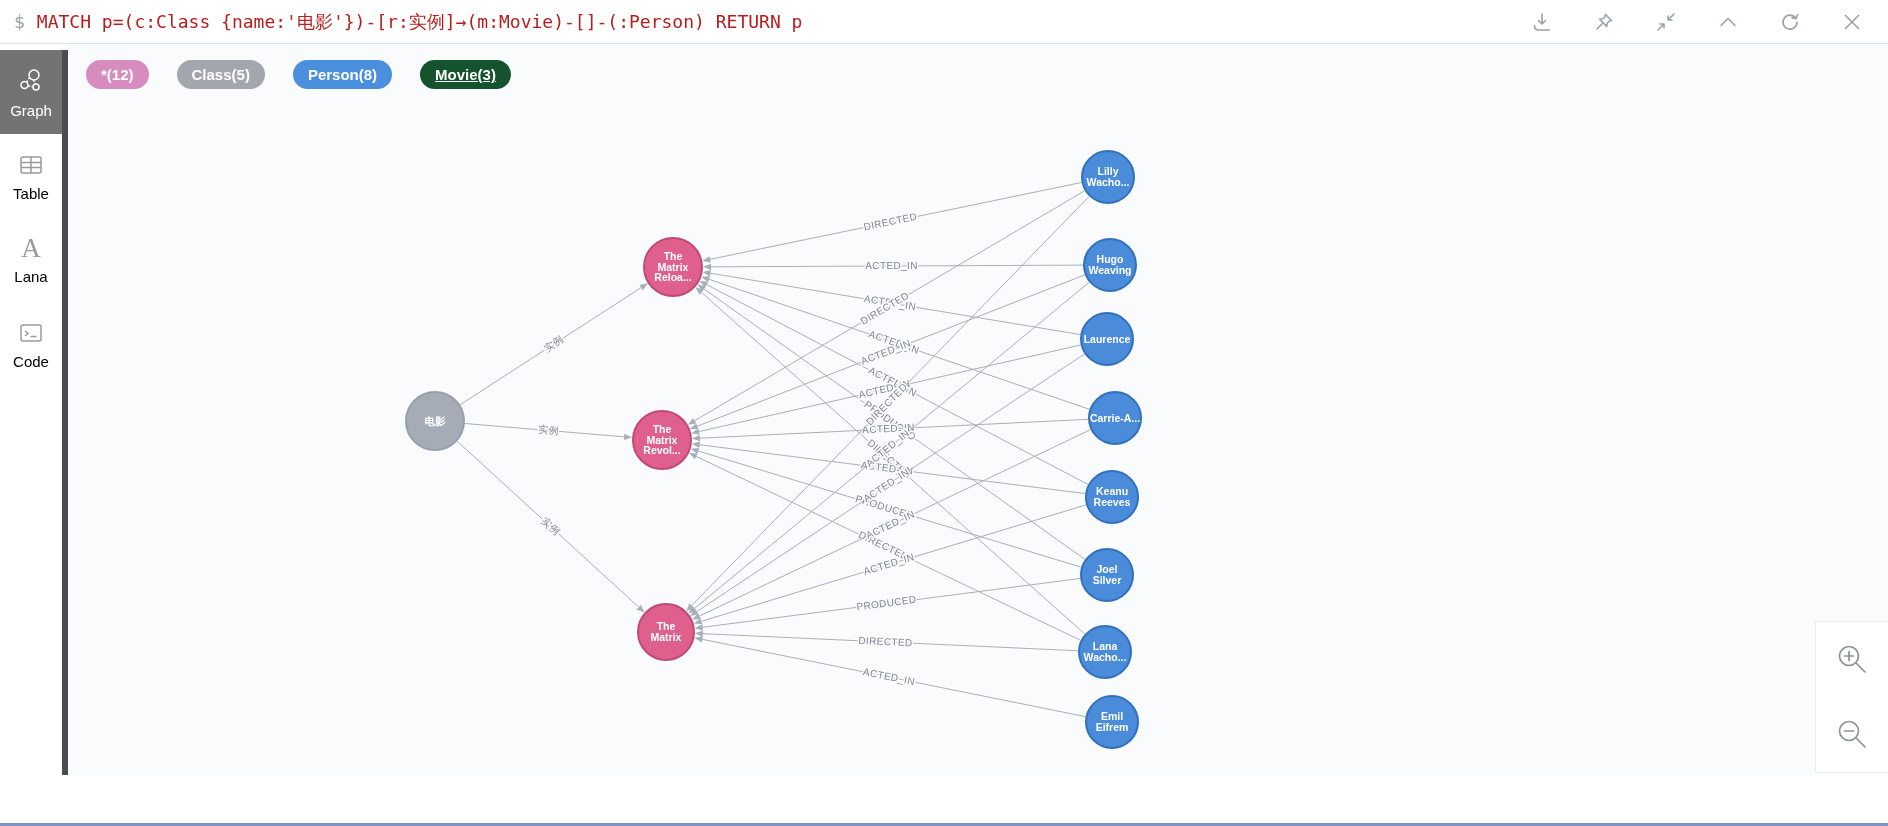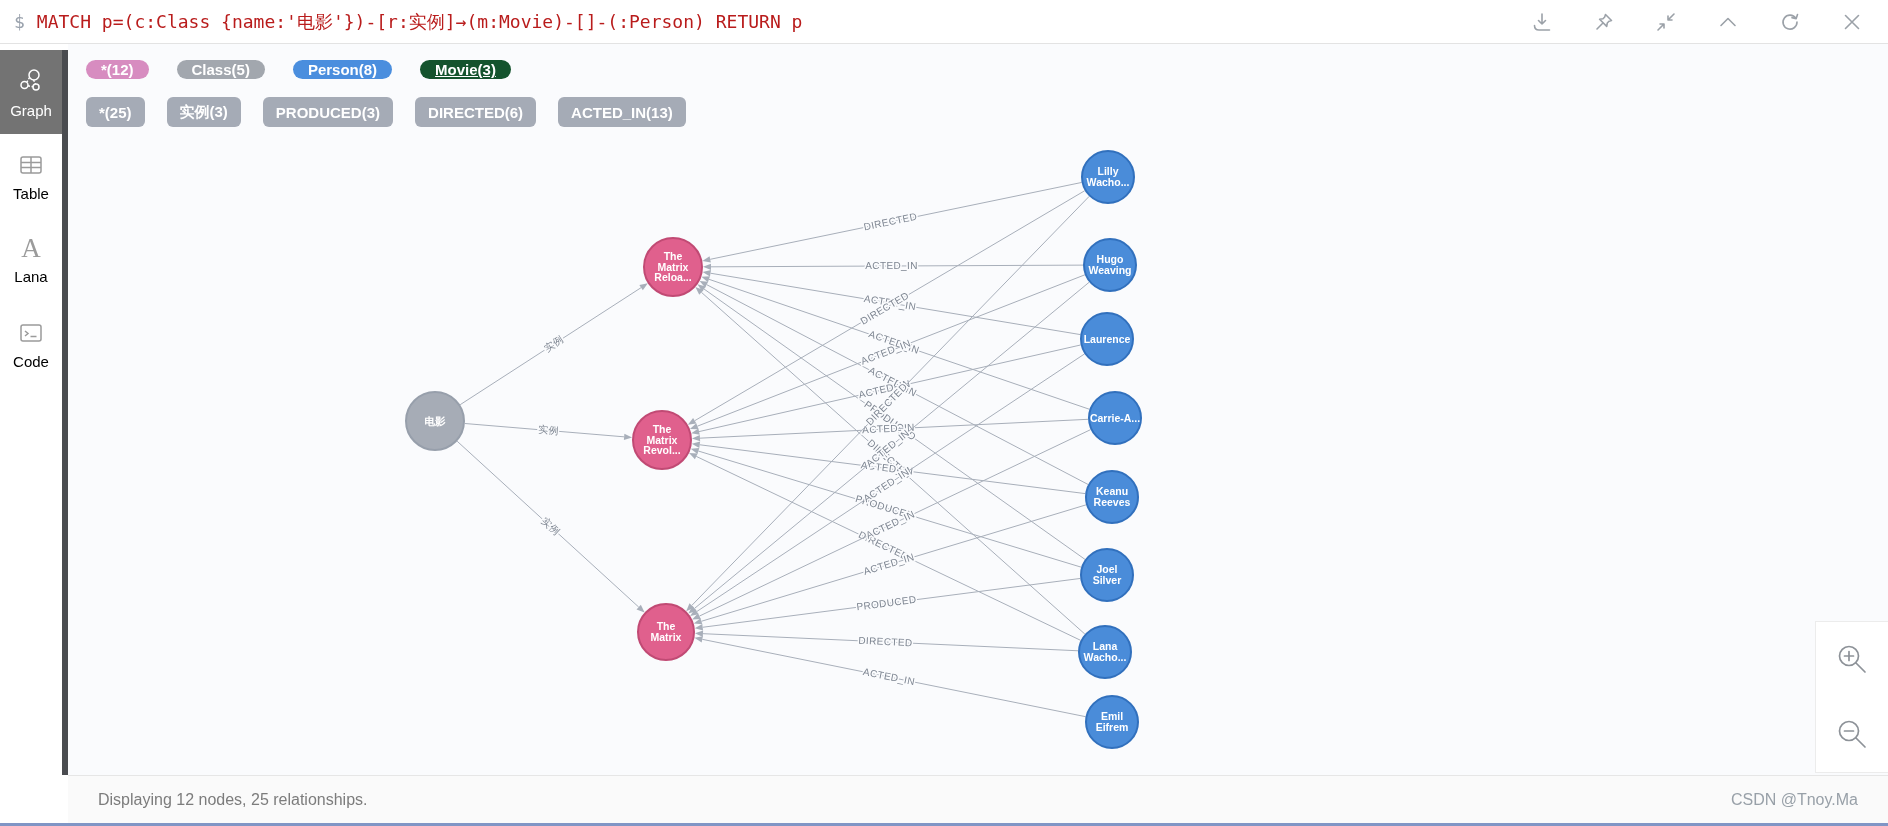--- a/index.html
+++ b/index.html
@@ -38,21 +38,21 @@
   
   .divider-strip { grid-column:2; grid-row:2; background:#4a4c50;
     margin-top:6px; }
 
   
   .main { grid-column:3; grid-row:2; position:relative; background:#fafbfd;
     overflow:hidden; }
   .legend { position:absolute; left:18px; top:16px; z-index:3; }
   .legend-row { display:flex; gap:28px; margin-bottom:18px; }
   .legend-row.rels { gap:22px; }
-  .pill { display:inline-flex; align-items:center; height:19px; padding:0 15px;
+  .pill { display:inline-flex; align-items:center; height:29px; padding:0 15px;
     border-radius:15px; color:#ffffff; font-weight:bold; font-size:15px;
     cursor:pointer; }
   .chip { display:inline-flex; align-items:center; height:30px; padding:0 13px;
     border-radius:6px; color:#ffffff; font-weight:bold; font-size:15px;
     cursor:pointer; }
   svg.graph { position:absolute; left:0; top:0; }
   .edge-label { font-size:10px; letter-spacing:.4px; fill:#7d8591;
     stroke:#fafbfd; stroke-width:3px; paint-order:stroke;
     font-family:"Liberation Sans", sans-serif; }
   .node-label { font-size:10.5px; font-weight:bold; fill:#ffffff;
@@ -155,27 +155,20 @@
   <div class="divider-strip"></div>
 
   <div class="main">
     <div class="legend">
       <div class="legend-row">
           <span class="pill" style="background: rgb(215, 140, 192);">*(12)</span>
           <span class="pill" style="background: rgb(162, 167, 174);">Class(5)</span>
           <span class="pill" style="background: rgb(74, 142, 222);">Person(8)</span>
           <span class="pill" style="background: #14532d; text-decoration: underline;">Movie(3)</span>
         </div>
-      <div class="legend-row rels">
-          <span class="chip" style="background: rgb(165, 171, 182);">*(25)</span>
-          <span class="chip" style="background: rgb(165, 171, 182);">实例(3)</span>
-          <span class="chip" style="background: rgb(165, 171, 182);">PRODUCED(3)</span>
-          <span class="chip" style="background: rgb(165, 171, 182);">DIRECTED(6)</span>
-          <span class="chip" style="background: rgb(165, 171, 182);">ACTED_IN(13)</span>
-        </div>
     </div>
 
     <svg class="graph" width="1820" height="731">
         <g class="graph-edge">
           <line x1="392.18710471456455" y1="360.70246165528175" x2="573.0963340282183" y2="243.64354856997642" stroke="#a8afba" stroke-width="1"></line>
           <polygon points="579.8128952854355,239.29753834471822 574.8347381183215,246.3301730728633 571.357929938115,240.95692406708955" fill="#a8afba"></polygon>
           <text x="486" y="300" dy="3" text-anchor="middle" transform="rotate(-32.9052429229879 486 300)" class="edge-label">实例</text>
         </g>
         <g class="graph-edge">
           <line x1="396.8954624980554" y1="379.5022633808945" x2="556.1324141691298" y2="392.83046638420035" stroke="#a8afba" stroke-width="1"></line>
@@ -358,19 +351,15 @@
         <svg width="38" height="38" viewBox="0 0 38 38">
           <circle cx="16" cy="15" r="9.5"></circle>
           <path d="M23 22 L32 31 M11.5 15 h9"></path>
         </svg>
       </button>
     </div>
   </div>
 
   <div class="status-left-fill"></div>
 
-  <div class="status-bar">
-    <span class="status-text">Displaying 12 nodes, 25 relationships.</span>
-    <span class="watermark">CSDN @Tnoy.Ma</span>
-  </div>
 
   <div class="bottom-line"></div>
 </div>
 
 </body></html>

